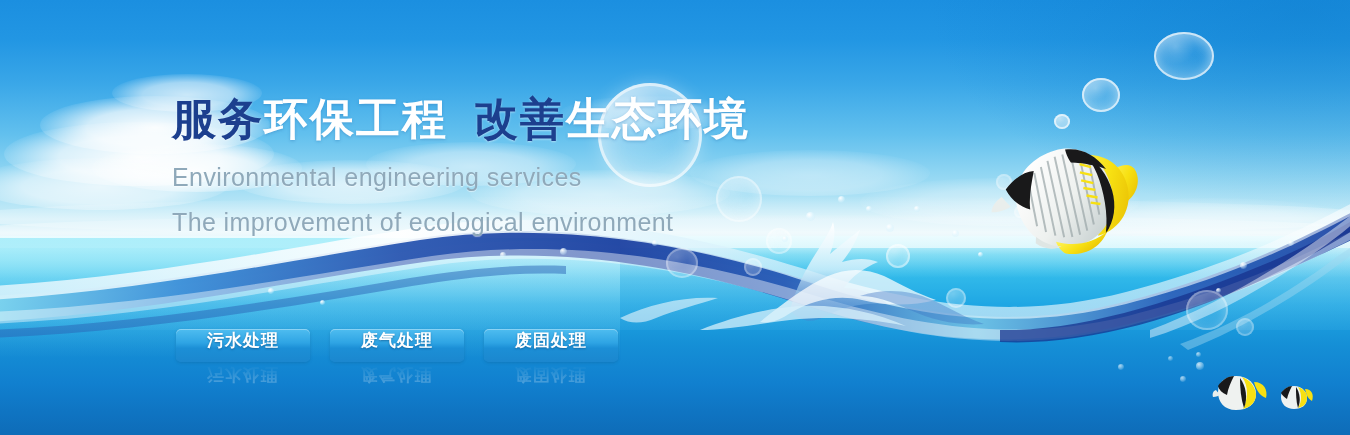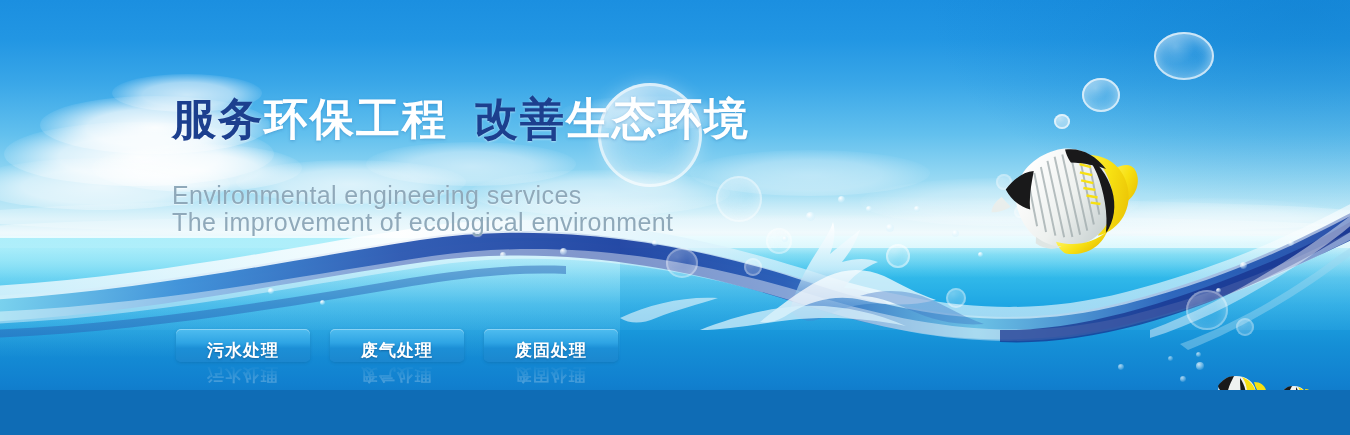--- a/index.html
+++ b/index.html
@@ -3,21 +3,21 @@
 <meta charset="utf-8">
 <style>
   html, body {
     margin: 0;
     padding: 0;
     background: #0f6cb5;
   }
   #banner {
     position: relative;
     width: 1350px;
-    height: 390px;
+    height: 435px;
     overflow: hidden;
     font-family: "Liberation Sans", "DejaVu Sans", sans-serif;
     background: #1889d8;
     user-select: none;
   }
 
   
   .sky {
     position: absolute;
     left: 0; top: 0;
@@ -137,40 +137,40 @@
   .subline {
     position: absolute;
     left: 172px;
     font-size: 25px;
     font-weight: 400;
     letter-spacing: .4px;
     color: #8fa9ba;
     white-space: nowrap;
     text-shadow: 0 1px 1px rgba(255,255,255,.5);
   }
-  .subline.one { top: 163px; margin-top: 18px; }
+  .subline.one { top: 163px; }
   .subline.two { top: 208px; }
 
   
   .btn-row {
     position: absolute;
     left: 176px;
     top: 329px;
     display: flex;
     gap: 20px;
   }
   .nav-btn {
     position: relative;
     width: 134px;
     height: 33px;
     border-radius: 5px;
     background: linear-gradient(to bottom, #4fbdf0 0%, #2ea4e4 42%, #1c8fd6 58%, #1b87cf 100%);
     box-shadow: inset 0 1px 0 rgba(255,255,255,.35), 0 1px 3px rgba(10,70,120,.25);
     display: flex;
-    align-items: flex-end;
+    align-items: flex-start;
     justify-content: center;
     cursor: pointer;
   }
   .nav-btn-label {
     color: #ffffff;
     font-size: 17px;
     font-weight: 700;
     letter-spacing: 1px;
     text-shadow: 0 1px 2px rgba(12,70,120,.55);
   }

